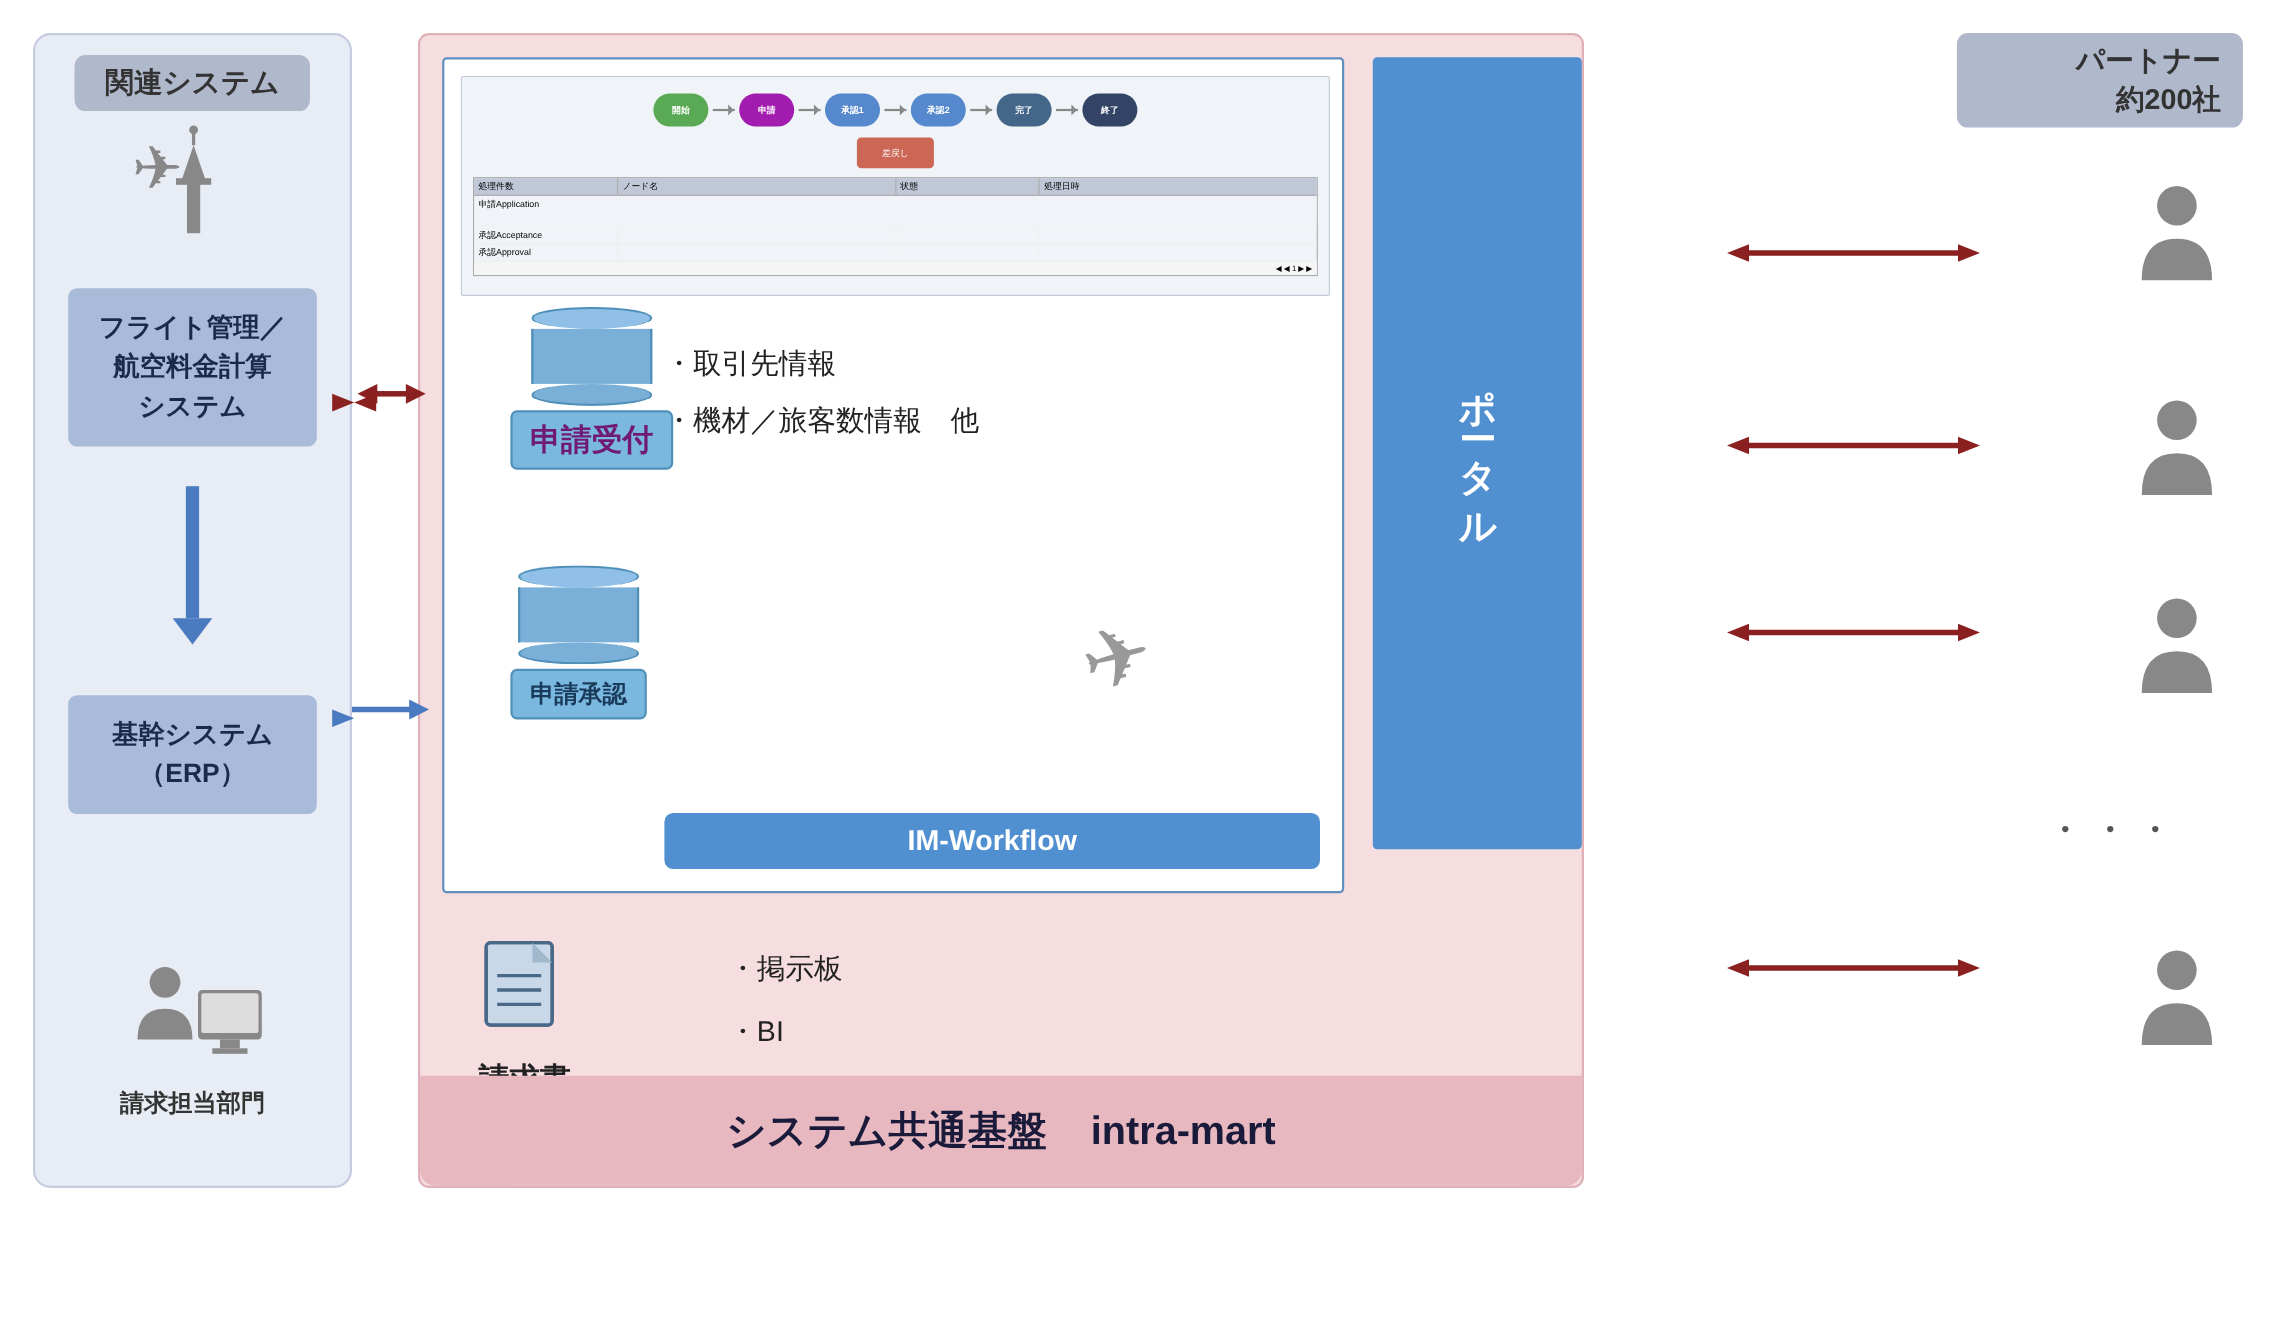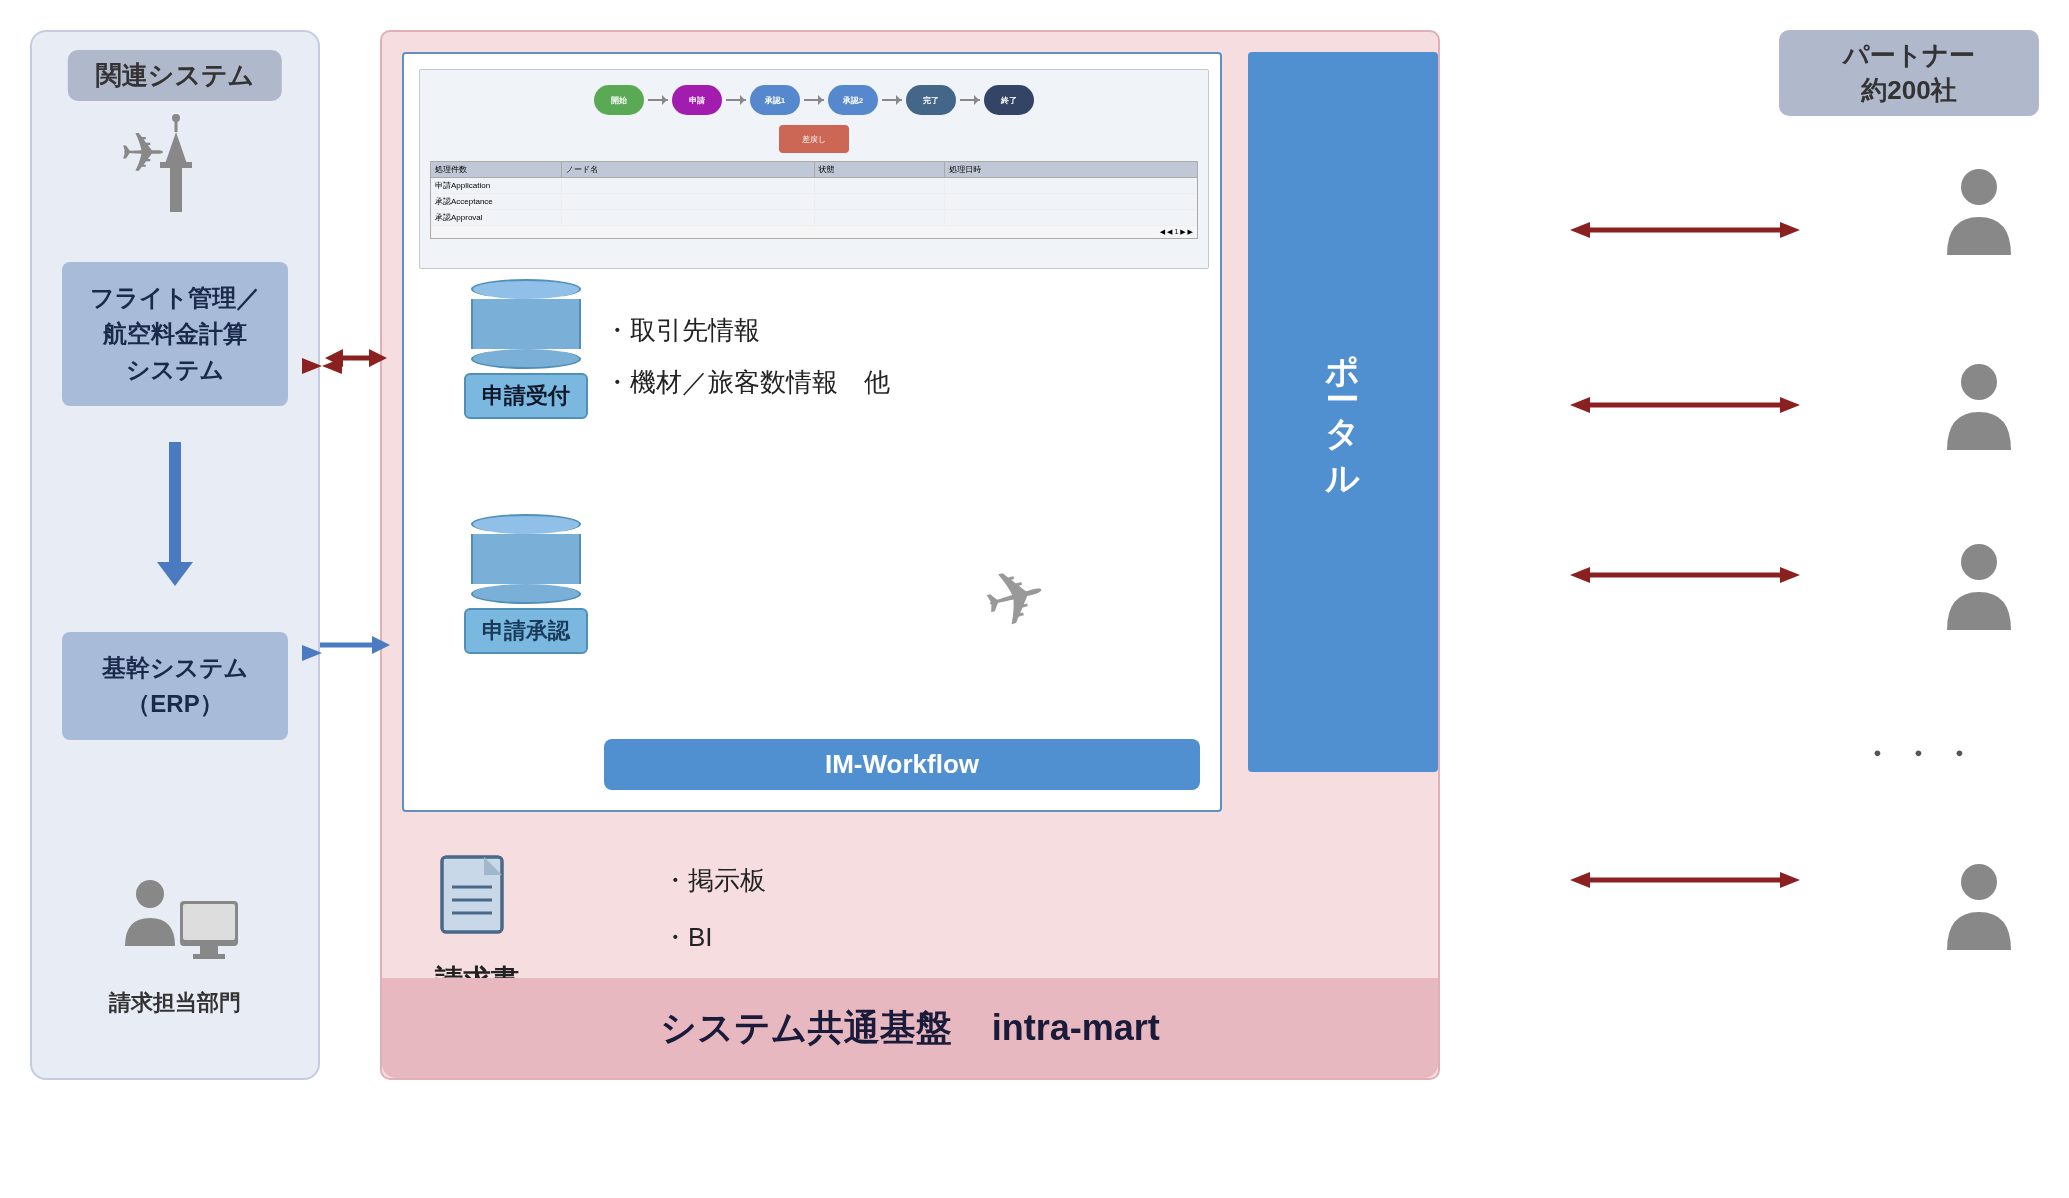--- a/index.html
+++ b/index.html
@@ -218,21 +218,21 @@
       position: absolute;
       right: 30px;
       top: 30px;
       width: 260px;
     }
 
     .partner-title-box {
       background: #b0b8cc;
       border-radius: 10px;
       padding: 8px 20px;
-      text-align: center;
+      text-align: right;
       margin-bottom: 20px;
     }
 
     
     .arrow-bidirectional {
       position: absolute;
       height: 16px;
     }
     .arrow-bidirectional::before {
       content: '';
@@ -411,21 +411,21 @@
           <div style="width:70px; height:28px; background:#cc6655; border-radius:4px; display:flex; align-items:center; justify-content:center; font-size:8px; color:white;">差戻し</div>
         </div>
 
         <div style="margin:8px 10px 0; border:1px solid #aaa;">
           <div style="display:flex; background:#c0c8d8; font-size:8px; border-bottom:1px solid #aaa;">
             <div style="flex:1; padding:2px 4px; border-right:1px solid #aaa;">処理件数</div>
             <div style="flex:2; padding:2px 4px; border-right:1px solid #aaa;">ノード名</div>
             <div style="flex:1; padding:2px 4px; border-right:1px solid #aaa;">状態</div>
             <div style="flex:2; padding:2px 4px;">処理日時</div>
           </div>
-          <div style="display:flex; font-size:8px; border-bottom:1px solid #eee;">
+          <div style="display:flex; font-size:8px; border-bottom:1px solid #eee;flex-direction:column;">
             <div style="flex:1; padding:2px 4px; border-right:1px solid #eee;">申請Application</div>
             <div style="flex:2; padding:2px 4px; border-right:1px solid #eee;"></div>
             <div style="flex:1; padding:2px 4px; border-right:1px solid #eee;"></div>
             <div style="flex:2; padding:2px 4px;"></div>
           </div>
           <div style="display:flex; font-size:8px; border-bottom:1px solid #eee;">
             <div style="flex:1; padding:2px 4px; border-right:1px solid #eee;">承認Acceptance</div>
             <div style="flex:2; padding:2px 4px; border-right:1px solid #eee;"></div>
             <div style="flex:1; padding:2px 4px; border-right:1px solid #eee;"></div>
             <div style="flex:2; padding:2px 4px;"></div>
@@ -443,21 +443,21 @@
       </div>
 
       <div style="position:absolute; top:225px; left:60px;">
 
         <div style="display:flex; flex-direction:column; align-items:center; margin-bottom:0;">
           <div style="width:110px; height:20px; background:#90c0e8; border:2px solid #5090b8; border-radius:50%; border-bottom:none;"></div>
           <div style="width:110px; height:50px; background:#7ab0d8; border-left:2px solid #5090b8; border-right:2px solid #5090b8;"></div>
           <div style="width:110px; height:20px; background:#7ab0d8; border:2px solid #5090b8; border-radius:50%; border-top:none;"></div>
         </div>
         <div style="background:#7ab8e0; border:2px solid #5090b8; border-radius:6px; padding:6px 16px; text-align:center; margin-top:4px;">
-          <span style="font-size:22px; font-weight:bold; color:#0f172a;">申請受付</span>
+          <span style="font-size:28px; font-weight:bold; color:#701a75;">申請受付</span>
         </div>
       </div>
 
       <div style="position:absolute; top:250px; left:200px;">
         <div style="font-size:26px; color:#222; line-height:2;">
           <div>・取引先情報</div>
           <div>・機材／旅客数情報　他</div>
         </div>
       </div>
 

